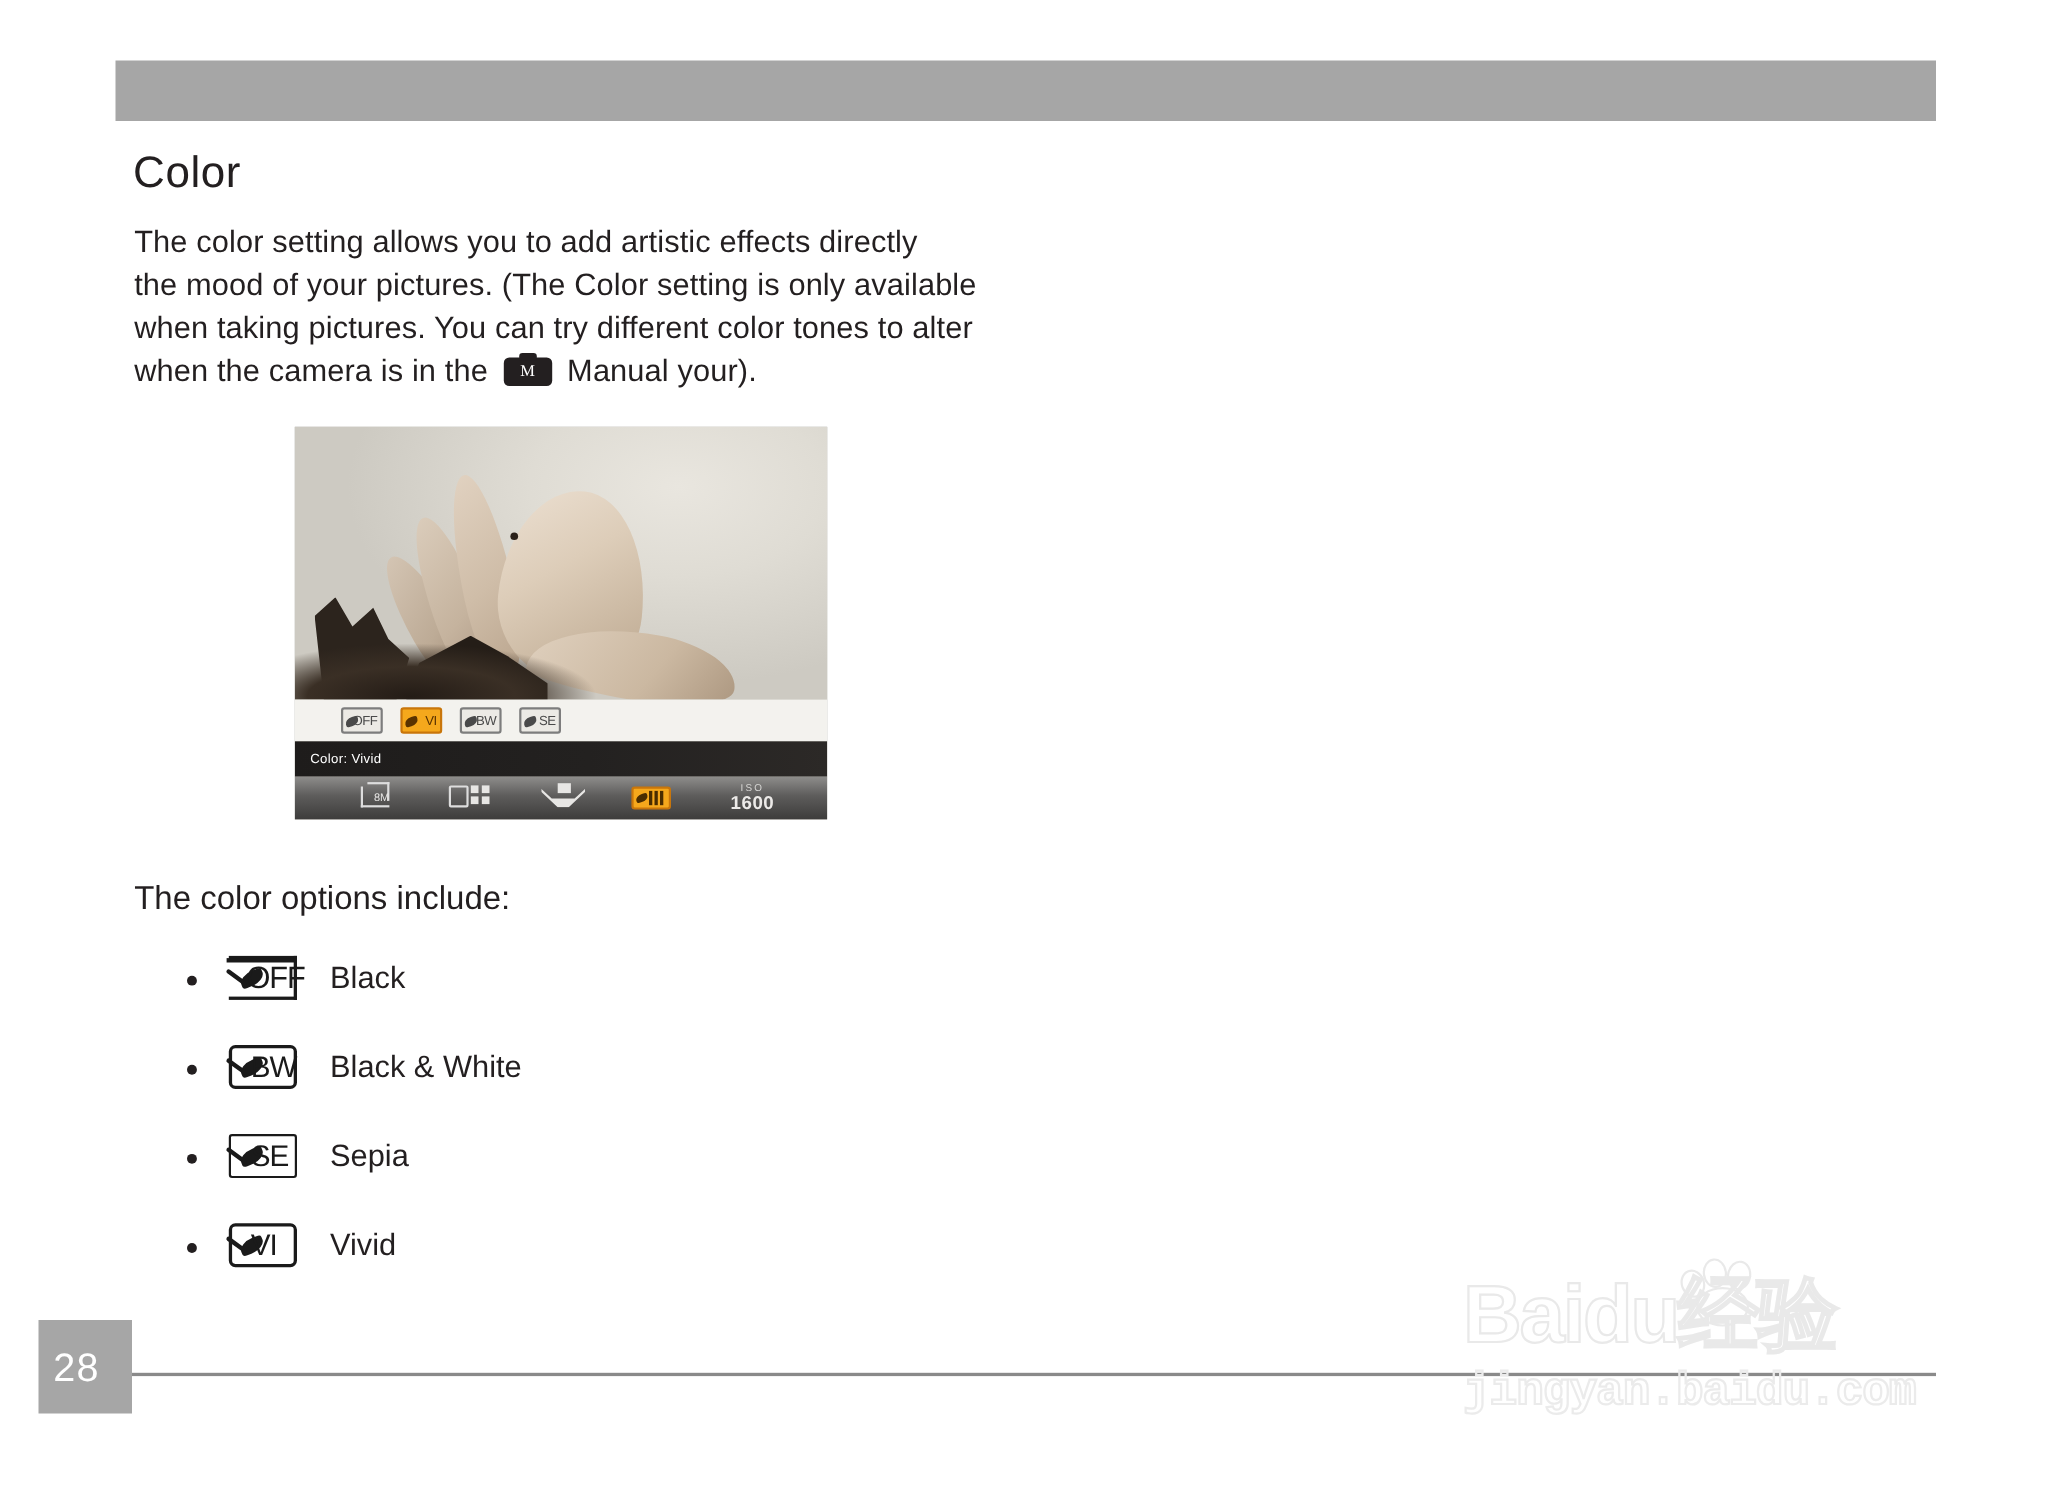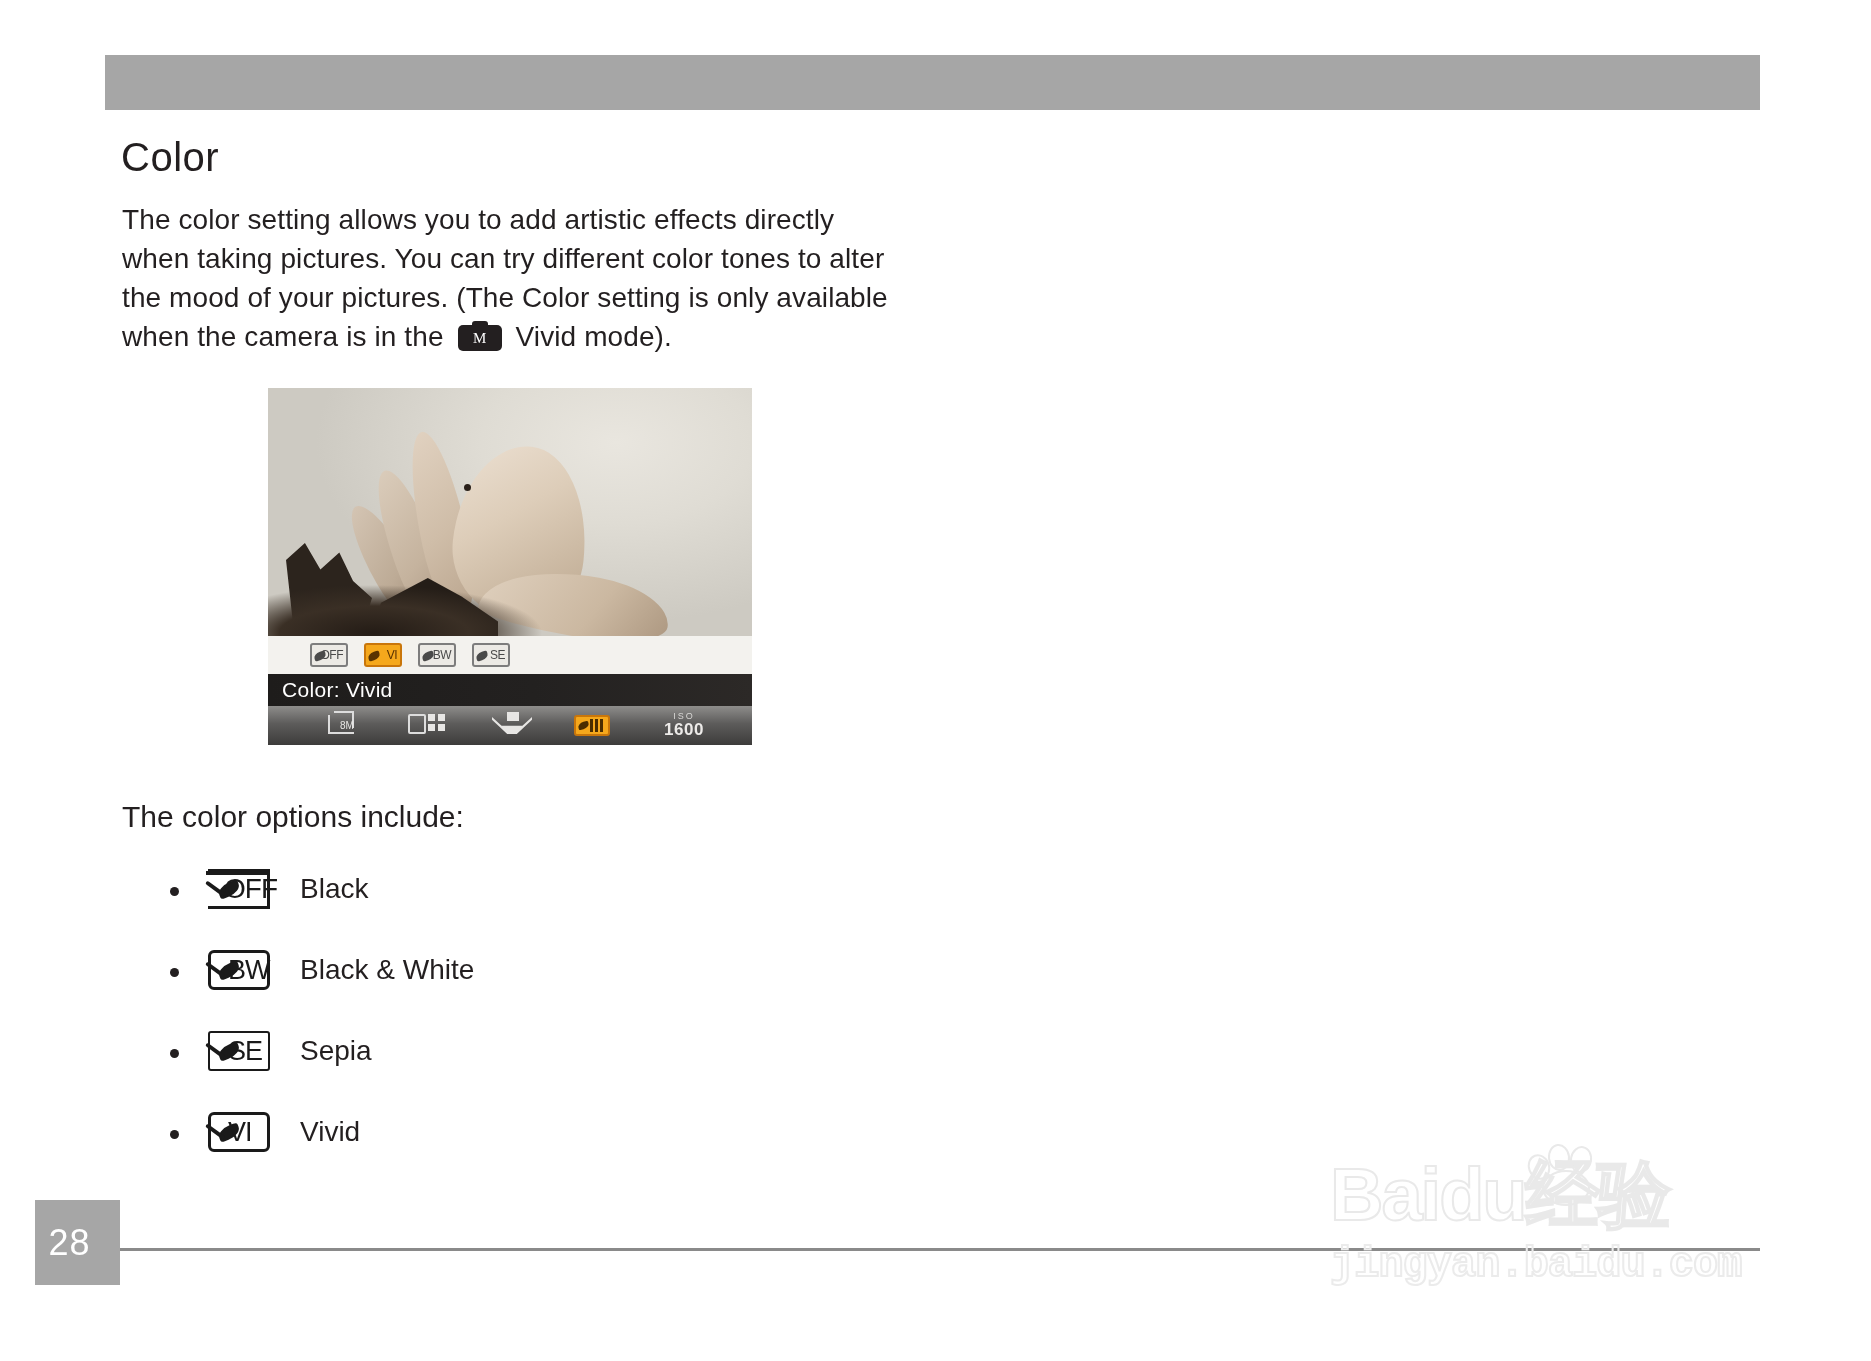--- a/index.html
+++ b/index.html
@@ -196,21 +196,21 @@
   .o3 { left: 150px; }
   .o4 { left: 204px; }
 
   
   .lcd-label {
     position: absolute;
     left: 0; top: 286px;
     width: 484px; height: 32px;
     background: linear-gradient(90deg, #1e1c1b 0%, #232120 55%, #2c2927 100%);
     color: #ffffff;
-    font-size: 21px;
+    font-size: 12px;
     line-height: 32px;
     padding-left: 14px;
     box-sizing: border-box;
     letter-spacing: 0.3px;
   }
 
   
   .lcd-toolbar {
     position: absolute;
     left: 0; top: 318px;
@@ -481,23 +481,23 @@
 </style>
 </head>
 <body>
 
 <div class="top-band"></div>
 
 <div class="page-title">Color</div>
 
 <div class="intro">
   <div class="line">The color setting allows you to add artistic effects directly</div>
+  <div class="line">the mood of your pictures. (The Color setting is only available</div>
   <div class="line">when taking pictures. You can try different color tones to alter</div>
-  <div class="line">the mood of your pictures. (The Color setting is only available</div>
-  <div class="line"><span>when the camera is in the</span><span class="mode-icon"><span class="body"></span><span class="bump"></span><span class="m">M</span></span><span>Vivid mode).</span></div>
+  <div class="line"><span>when the camera is in the</span><span class="mode-icon"><span class="body"></span><span class="bump"></span><span class="m">M</span></span><span>Manual your).</span></div>
 </div>
 
 <div class="lcd">
 
   <div class="lcd-photo">
     <div class="petal p3"></div>
     <div class="petal p2"></div>
     <div class="petal p1"></div>
     <div class="petal p4"></div>
     <div class="petal p5"></div>

